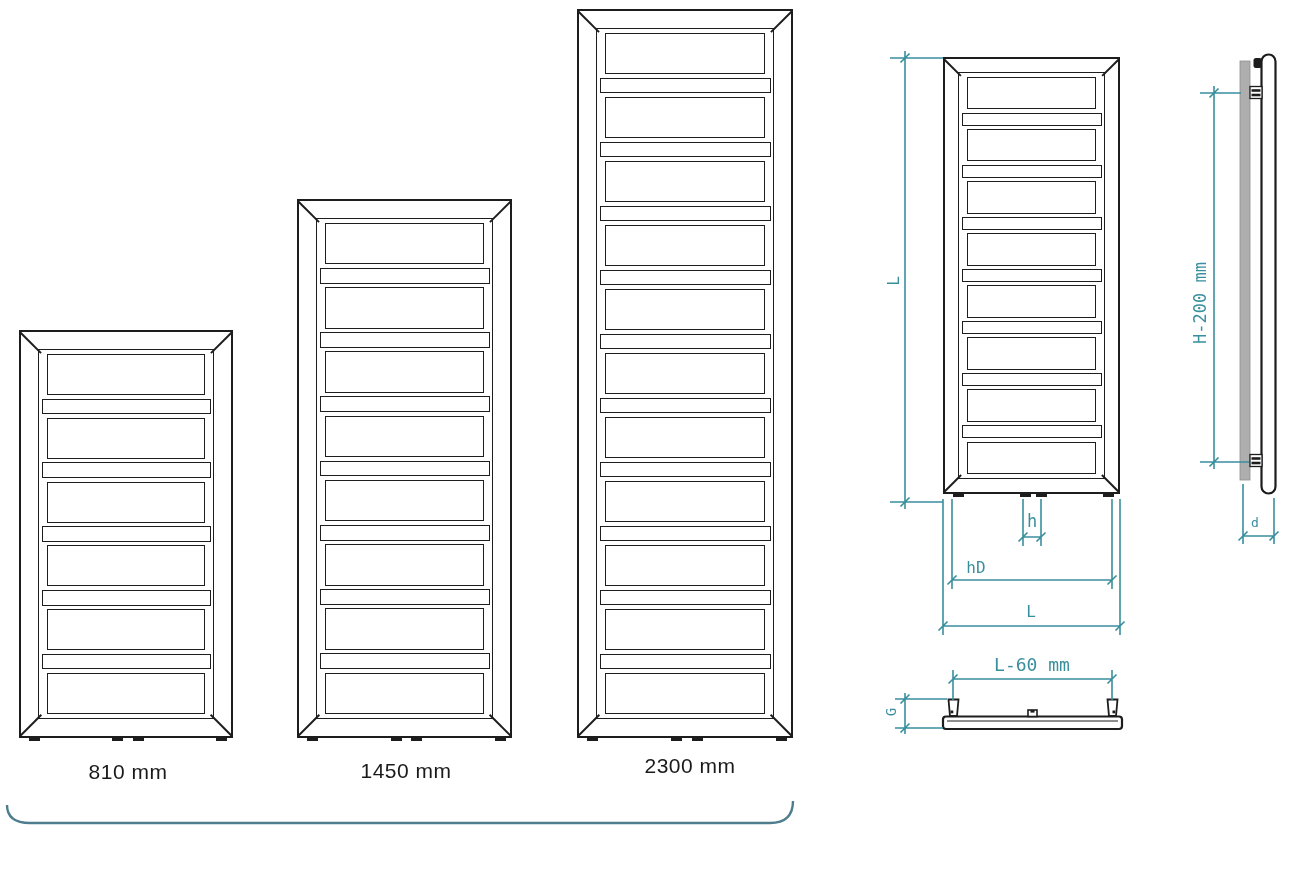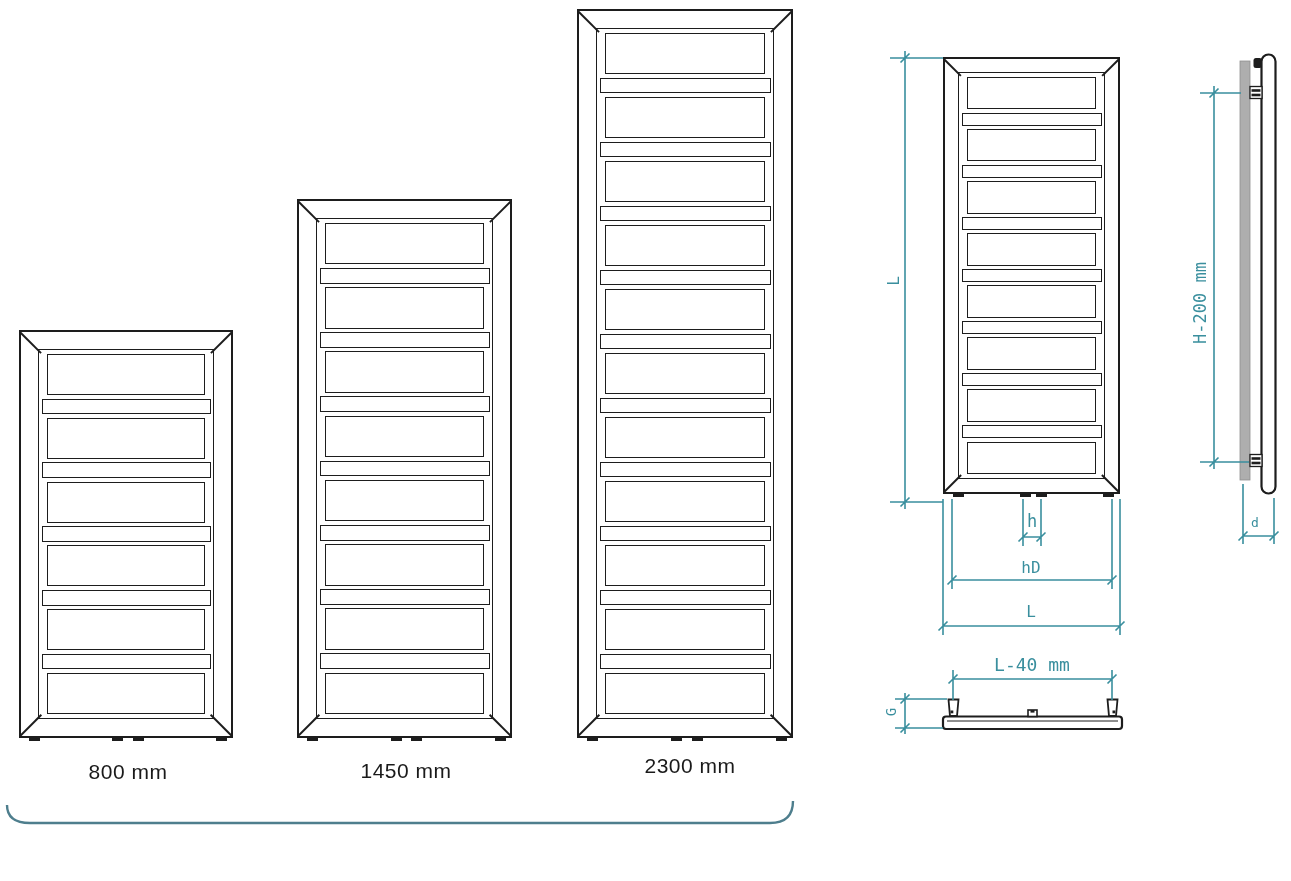--- a/index.html
+++ b/index.html
@@ -205,26 +205,26 @@
       <path d="M1243,484 V544 M1274,498 V544 M1243,536 H1274 M1238.5,540.5 L1247.5,531.5 M1269.5,540.5 L1278.5,531.5"></path>
 
       <path d="M953,670 V700 M1112,670 V700 M953,679 H1112 M948.5,683.5 L957.5,674.5 M1107.5,683.5 L1116.5,674.5"></path>
 
       <path d="M895,699 H947 M895,728 H943 M905,693 V734 M900.5,703.5 L909.5,694.5 M900.5,732.5 L909.5,723.5"></path>
     </g>
 
     <path d="M7,805 Q7,823 30,823 L770,823 Q793,823 793,801" fill="none" stroke="var(--brace)" stroke-width="2.4"></path>
   </svg>
 
-  <div class="size-label" style="left:128px;top:772px;">800 mm</div>
+  <div class="size-label" style="left:128px;top:772px;">810 mm</div>
   <div class="size-label" style="left:406px;top:771px;">1450 mm</div>
   <div class="size-label" style="left:690px;top:766px;">2300 mm</div>
 
   <div class="dim-label rot" style="left:893px;top:281px;">L</div>
   <div class="dim-label" style="left:1032px;top:521px;font-size:17px;">h</div>
-  <div class="dim-label" style="left:1031px;top:567px;text-align:center;">hD</div>
+  <div class="dim-label" style="left:976px;top:567px;text-align:center;">hD</div>
   <div class="dim-label" style="left:1031px;top:611px;">L</div>
   <div class="dim-label rot" style="left:1200px;top:303px;font-size:17px;">H-200 mm</div>
   <div class="dim-label" style="left:1255px;top:522px;font-size:13px;">d</div>
-  <div class="dim-label" style="left:1032px;top:664px;font-size:18px;">L-40 mm</div>
+  <div class="dim-label" style="left:1032px;top:664px;font-size:18px;">L-60 mm</div>
   <div class="dim-label rot" style="left:891px;top:712px;font-size:14px;">G</div>
 
 </div>
 
 </body></html>

